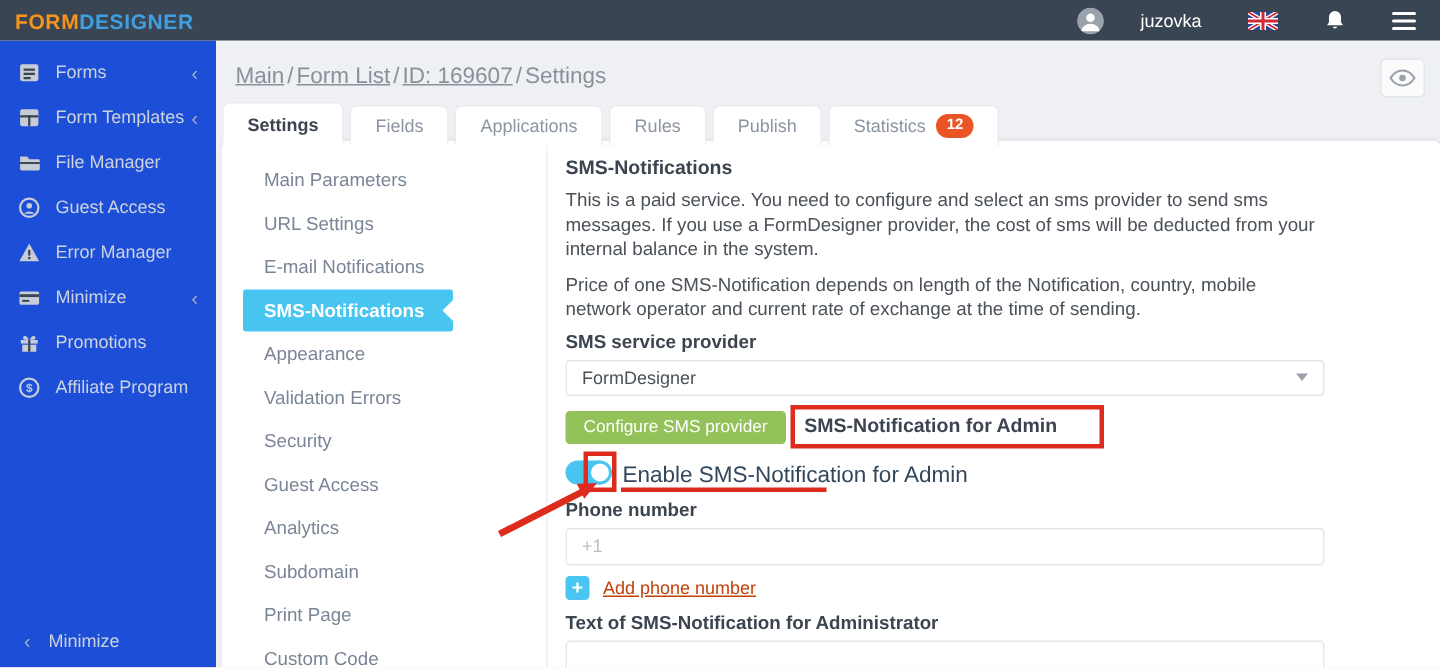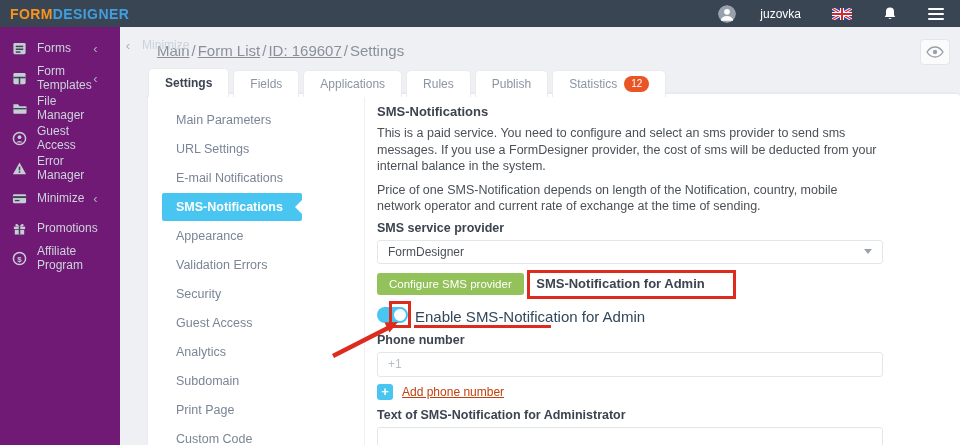--- a/index.html
+++ b/index.html
@@ -14,41 +14,41 @@
   .logo .p2 { color:#3f9fe0; }
   .topbar-right { margin-left:auto; display:flex; align-items:center; gap:31px; padding-right:16px; }
   .avatar { width:18px; height:18px; border-radius:50%; overflow:hidden; cursor:pointer; }
   .username { color:#fff; font-size:12px; margin-left:-7px; cursor:pointer; }
   .flag { width:20px; height:12px; cursor:pointer; display:flex; }
   .bell { width:14px; height:15px; cursor:pointer; display:flex; }
   .hamburger { display:flex; flex-direction:column; gap:3px; cursor:pointer; }
   .hamburger i { display:block; width:16px; height:2px; background:#fff; border-radius:1px; }
 
   
-  .sidebar { position:absolute; top:27px; left:0; width:120px; bottom:0; background:#701a75; display:flex; z-index:5; }
+  .sidebar { position:absolute; top:27px; left:0; width:144px; bottom:0; background:#1d4ed8; display:flex; flex-direction:column; z-index:5; }
   .side-menu { padding-top:6px; flex:1; }
   .side-item { display:flex; align-items:center; height:30px; padding:0 12px; color:#ccd3dc; font-size:12px; cursor:pointer; }
   .side-item .icon { width:15px; height:15px; margin-right:10px; display:flex; align-items:center; }
   .side-item .icon svg { width:15px; height:15px; }
   .side-item .chev { margin-left:auto; color:#a8b0bb; font-size:13px; line-height:1; }
   .minimize { height:36px; display:flex; align-items:center; gap:12px; padding-left:16px; color:#ccd3dc; font-size:12px; cursor:pointer; }
   .minimize .chev { font-size:13px; color:#a8b0bb; }
 
   
   .main { position:absolute; top:27px; left:145px; right:0; bottom:0; background:#eef0f4; }
   .breadcrumb { padding:15px 0 0 12px; font-size:15px; color:#8a909a; }
   .bc-link { text-decoration:underline; cursor:pointer; }
   .bc-current { }
   .sep { margin:0 2px; }
   .eye-btn { position:absolute; top:12px; right:10px; width:30px; height:26px; background:#fbfbfc; border:1px solid #e2e5e9; border-radius:4px; display:flex; align-items:center; justify-content:center; cursor:pointer; }
 
   .tab-bar { display:flex; align-items:flex-end; margin:9px 0 0 3px; position:relative; z-index:2; height:29px; }
   .tab { background:#fff; border:1px solid #e9ebee; border-bottom:none; border-radius:5px 5px 0 0; padding:0 16px; height:27px; display:flex; align-items:center; gap:7px; font-size:12px; color:#8b95a2; margin-right:4px; cursor:pointer; white-space:nowrap; }
   .tab.active { color:#3c4450; font-weight:bold; height:29px; position:relative; z-index:3; }
-  .badge { background:#eb5424; color:#fff; border-radius:9px; font-size:10px; line-height:1; padding:3px 7px; font-weight:normal; }
+  .badge { background:#eb5424; color:#fff; border-radius:9px; font-size:10px; line-height:1; padding:3px 7px; font-weight:bold; }
 
   .card { position:absolute; top:67px; left:3px; right:0; bottom:0; background:#fff; border-radius:4px 4px 0 0; box-shadow:0 -1px 3px rgba(0,0,0,.05); display:flex; z-index:1; }
 
   
   .snav { width:217px; padding-top:12px; border-right:1px solid #eef0f3; flex-shrink:0; }
   .snav-item { margin:0 62px 1px 14px; padding:7px 0 7px 14px; font-size:12.5px; color:#7a8596; cursor:pointer; white-space:nowrap; position:relative; border-radius:2px; }
   .snav-item.active { background:#49c5f1; color:#fff; font-weight:bold; }
   .snav-item.active::after { content:""; position:absolute; right:0; top:50%; margin-top:-7px; width:0; height:0; border-top:7px solid transparent; border-bottom:7px solid transparent; border-right:7px solid #fff; }
 
   

